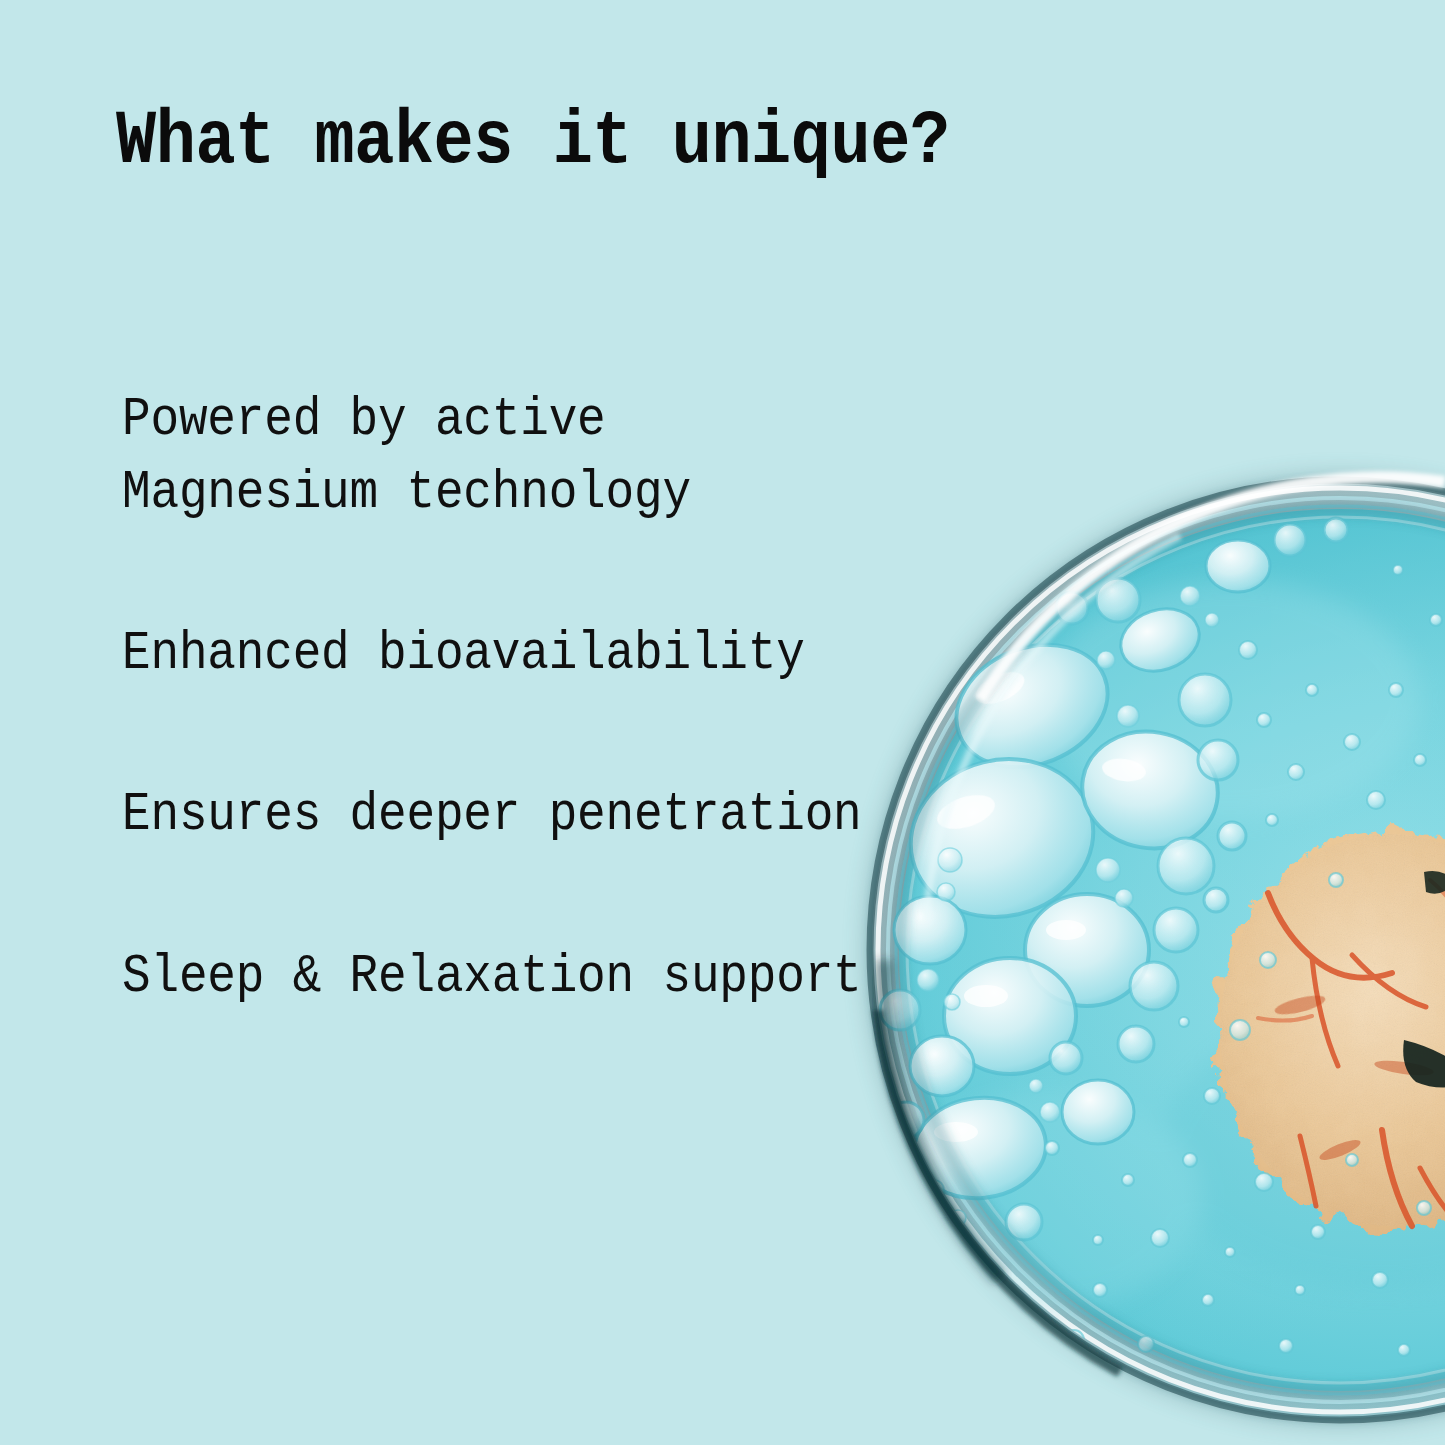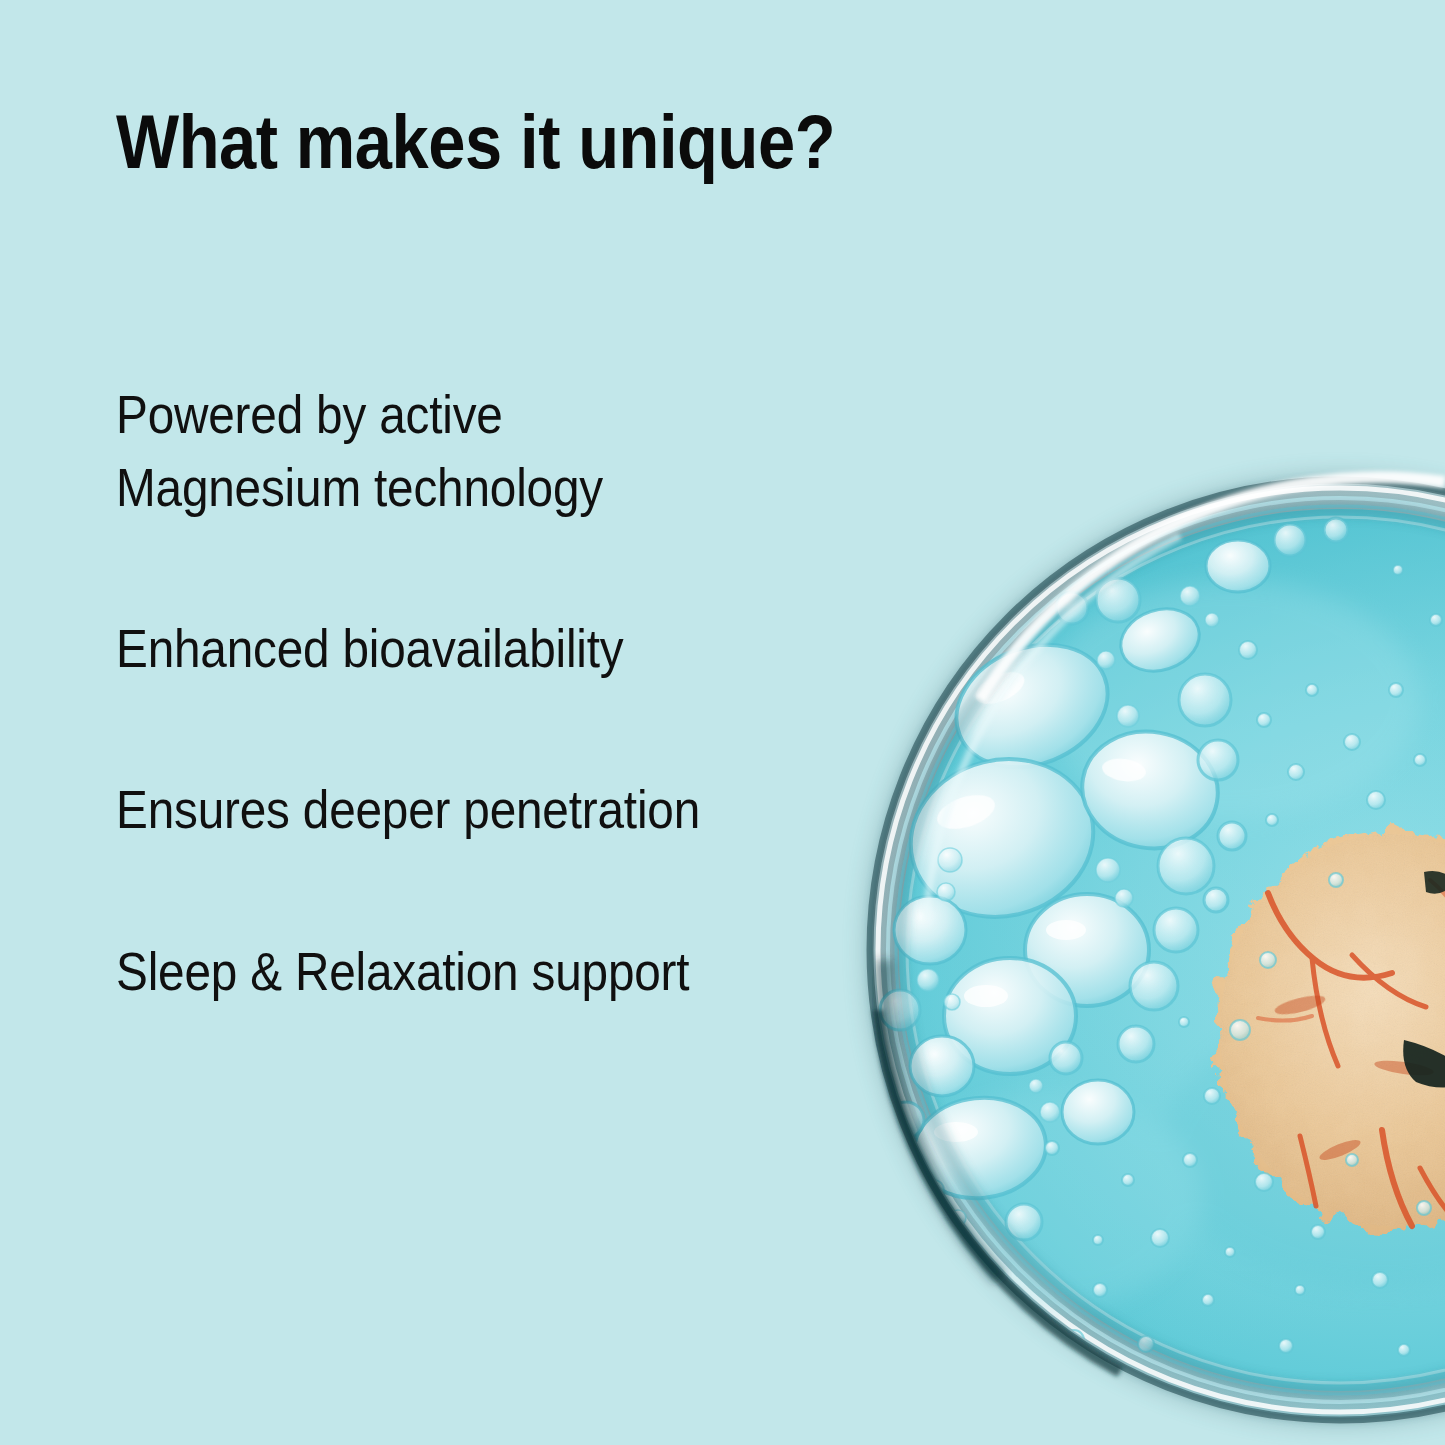--- a/index.html
+++ b/index.html
@@ -7,21 +7,21 @@
     margin: 0;
     padding: 0;
     background: #ffffff;
   }
   #poster {
     position: relative;
     width: 1445px;
     height: 1445px;
     overflow: hidden;
     background: #c2e7ea;
-    font-family: Liberation Sans, sans-serif;
+    font-family: Liberation Mono, monospace;
   }
 
   
   .text-col {
     position: absolute;
     left: 116px;
     top: 0;
     width: 760px;
     height: 100%;
     z-index: 40;
@@ -41,21 +41,21 @@
     transform-origin: left center;
     white-space: nowrap;
   }
 
   .bullets {
     position: absolute;
     top: 378px;
     left: 0;
     width: 760px;
     list-style: none;
-    margin: 0;
+    margin: 6px;
     padding: 0;
   }
   .bullet {
     color: #101010;
     font-size: 53px;
     line-height: 1.38;
     font-weight: 400;
     letter-spacing: -0.2px;
     transform: scaleX(0.9);
     transform-origin: left top;

